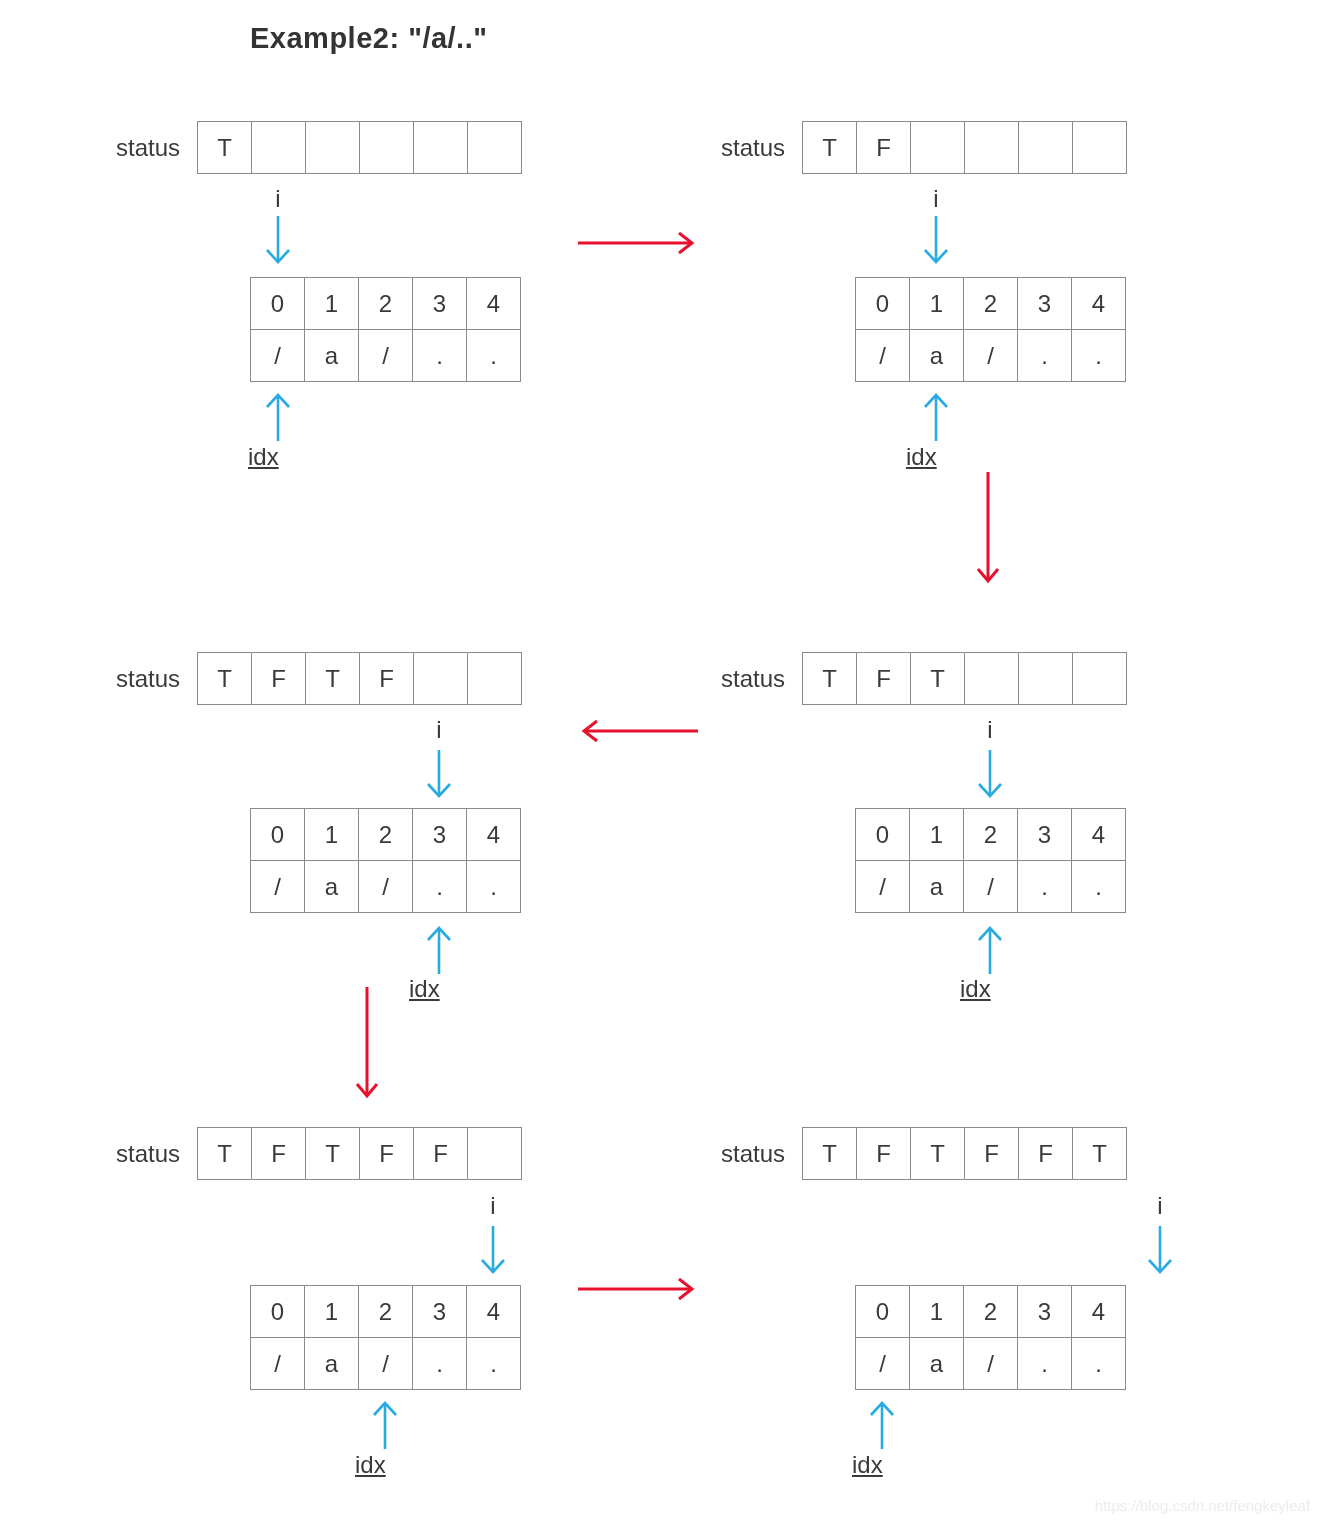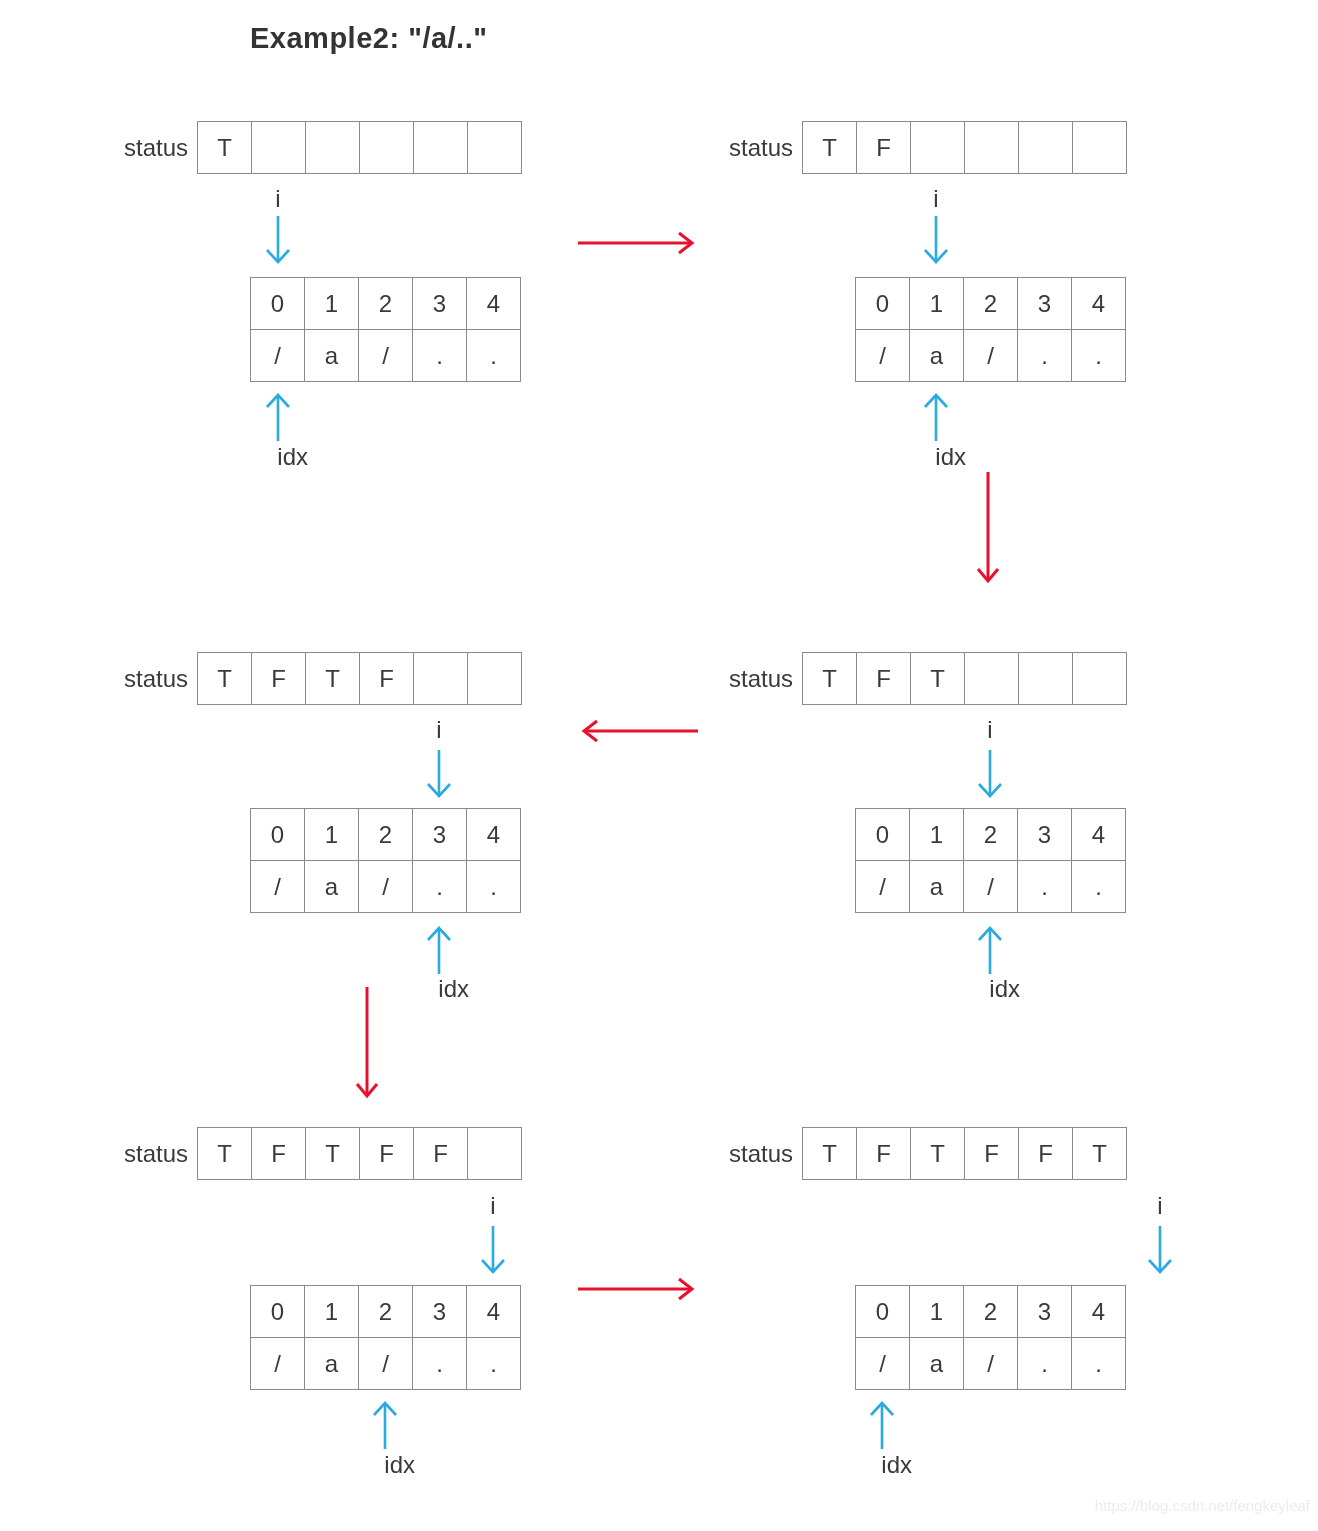--- a/index.html
+++ b/index.html
@@ -2,22 +2,22 @@
 <html><head>
 <meta charset="utf-8">
 <style>
   html,body{margin:0;padding:0;background:#ffffff;}
   #canvas{position:relative;width:1318px;height:1531px;background:#ffffff;
           font-family:"Liberation Sans",sans-serif;color:#3a3a3a;overflow:hidden;}
   .abs{position:absolute;}
   .title{font-size:29px;font-weight:bold;color:#333333;letter-spacing:0.5px;}
   .lbl{font-size:24px;color:#3a3a3a;}
   .ilbl{width:40px;text-align:center;}
-  .idxlbl{width:60px;text-align:right;}
-  .statuslbl{width:80px;text-align:center;}
+  .idxlbl{width:60px;text-align:left;text-decoration:underline;}
+  .statuslbl{width:80px;text-align:left;}
   .boxrow{display:flex;border:1px solid #8a8a8a;background:#ffffff;}
   .boxrow .c{width:53px;height:51px;border-right:1px solid #8a8a8a;
              display:flex;align-items:center;justify-content:center;font-size:24px;}
   .boxrow .c:last-child{border-right:none;}
   .arr{border:1px solid #8a8a8a;background:#ffffff;}
   .arr .row{display:flex;}
   .arr .row:first-child .c{border-bottom:1px solid #8a8a8a;}
   .arr .c{width:53px;height:51px;border-right:1px solid #8a8a8a;
           display:flex;align-items:center;justify-content:center;font-size:24px;}
   .arr .c:last-child{border-right:none;}

